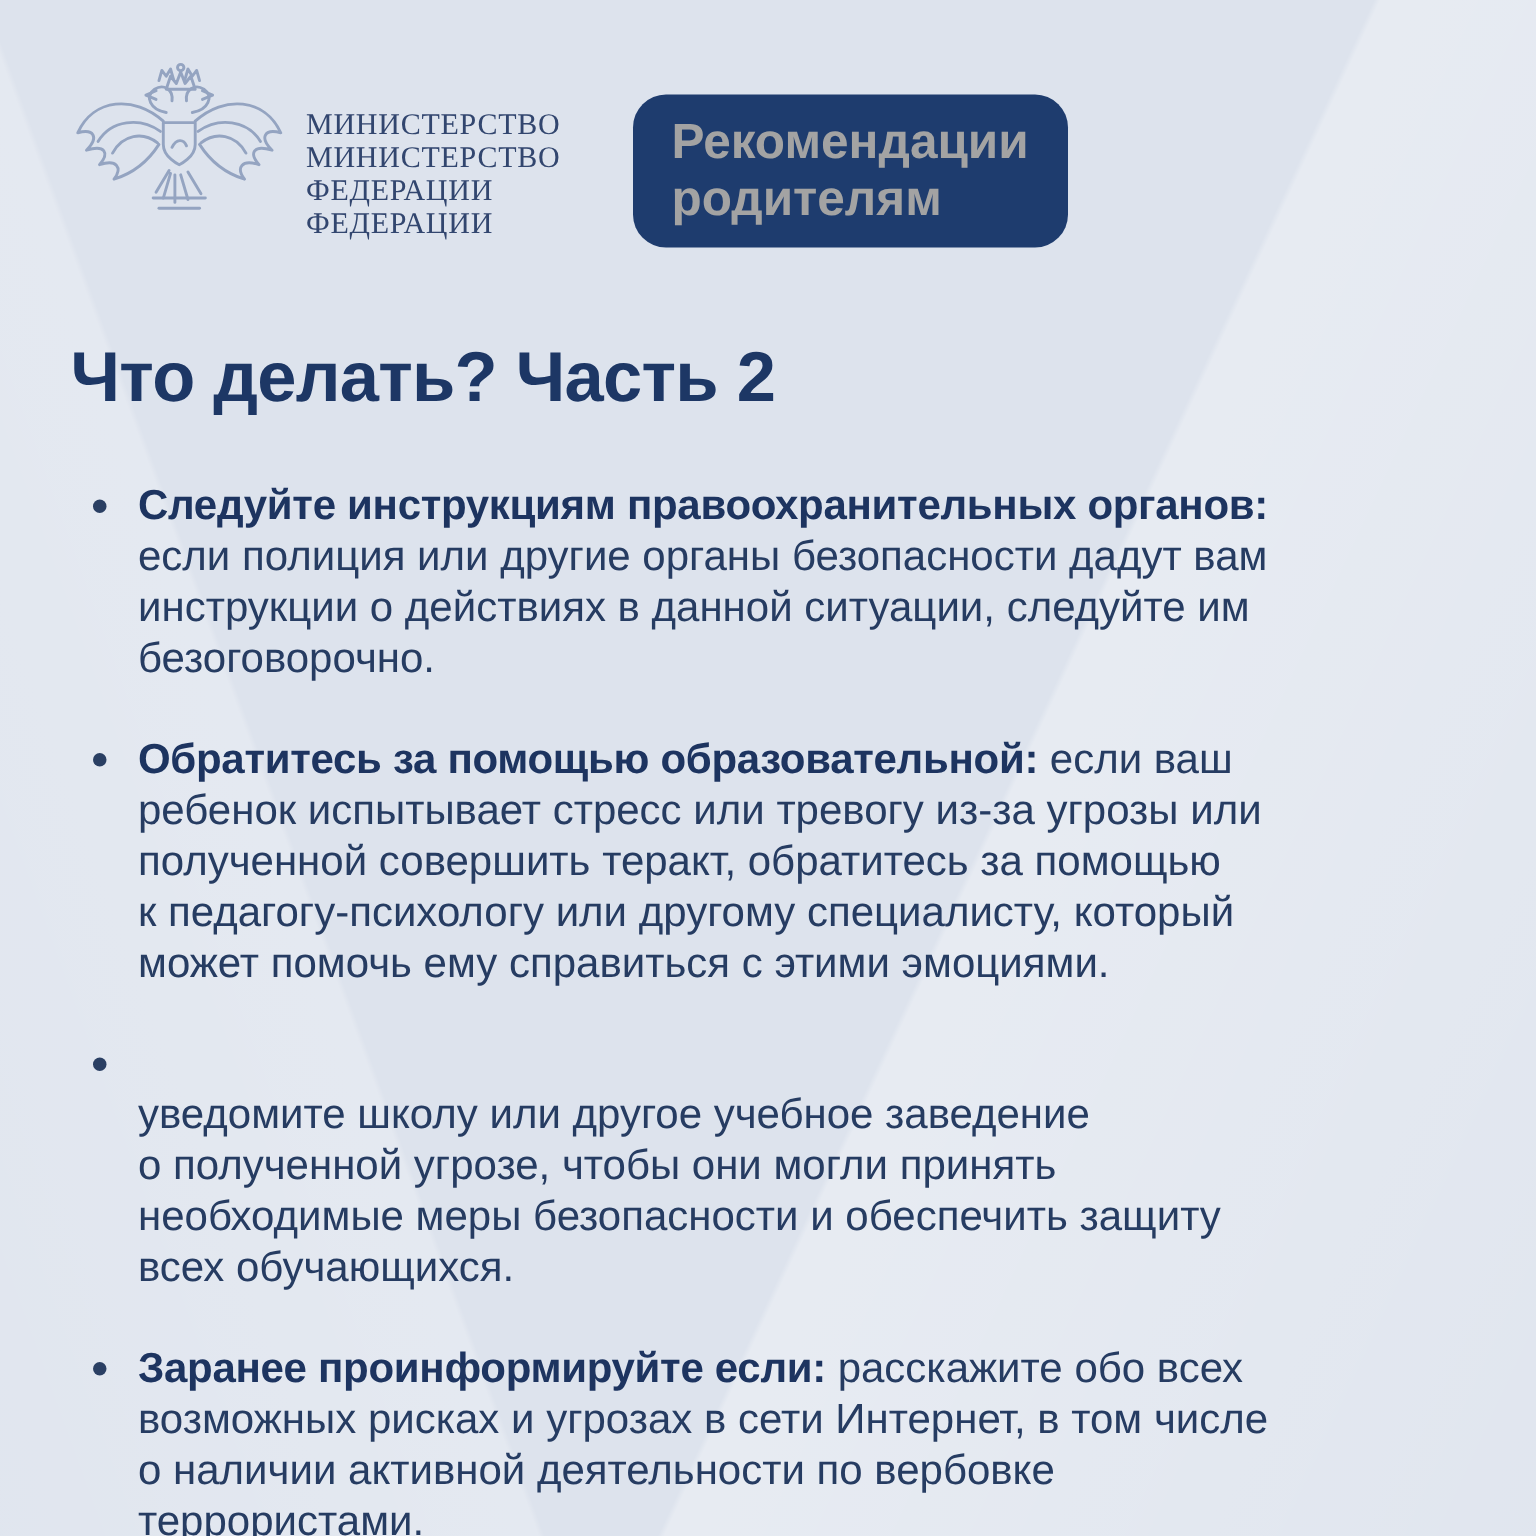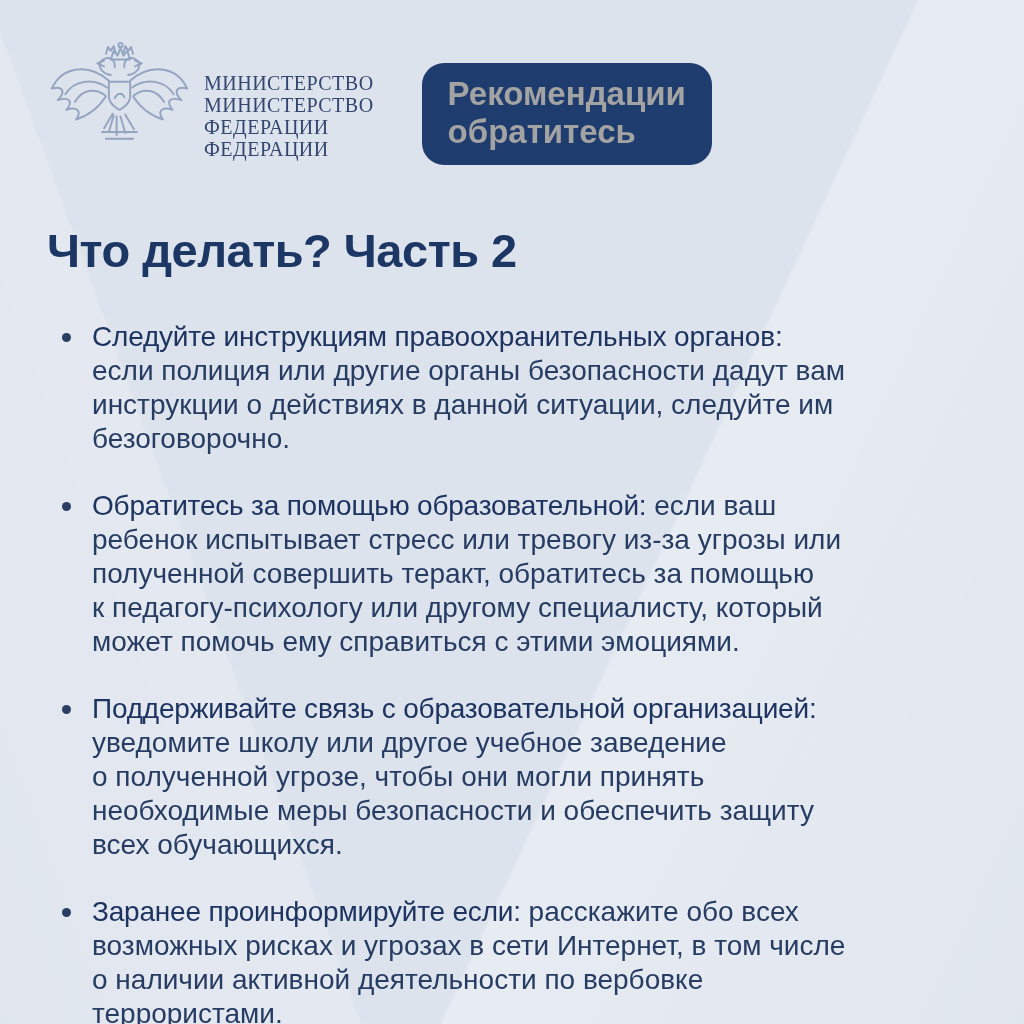--- a/index.html
+++ b/index.html
@@ -69,21 +69,21 @@
   p.btext{
     flex:1;
     margin:0;
     font-size:28px;
     line-height:34px;
     color:#263c62;
     white-space:pre-wrap;
   }
   p.btext strong{
     color:#1d3460;
-    font-weight:normal;
+    font-weight:bold;
     letter-spacing:-0.2px;
   }
 </style>
 </head>
 <body>
 
 <div class="page">
 
   <div class="header">
 
@@ -120,21 +120,21 @@
 
     <div class="ministry">
       <span>МИНИСТЕРСТВО</span>
       <span>МИНИСТЕРСТВО</span>
       <span>ФЕДЕРАЦИИ</span>
       <span>ФЕДЕРАЦИИ</span>
     </div>
 
     <div class="badge">
       <span>Рекомендации</span>
-      <span>обратитесь</span>
+      <span>родителям</span>
     </div>
   </div>
 
   <h1 class="title">Что делать? Часть 2</h1>
 
   <ul class="recommendations">
 
     <li class="bullet">
       <span class="dot"></span>
       <p class="btext"><strong>Следуйте инструкциям правоохранительных органов:</strong><span>
@@ -147,21 +147,21 @@
       <span class="dot"></span>
       <p class="btext"><strong>Обратитесь за помощью образовательной:</strong><span> если ваш
 ребенок испытывает стресс или тревогу из-за угрозы или
 полученной совершить теракт, обратитесь за помощью
 к педагогу-психологу или другому специалисту, который
 может помочь ему справиться с этими эмоциями.</span></p>
     </li>
 
     <li class="bullet">
       <span class="dot"></span>
-      <p class="btext"><strong>Поддерживайте связь с образовательной организацией:</strong><span>
+      <p class="btext"><span>
 уведомите школу или другое учебное заведение
 о полученной угрозе, чтобы они могли принять
 необходимые меры безопасности и обеспечить защиту
 всех обучающихся.</span></p>
     </li>
 
     <li class="bullet">
       <span class="dot"></span>
       <p class="btext"><strong>Заранее проинформируйте если:</strong><span> расскажите обо всех
 возможных рисках и угрозах в сети Интернет, в том числе

